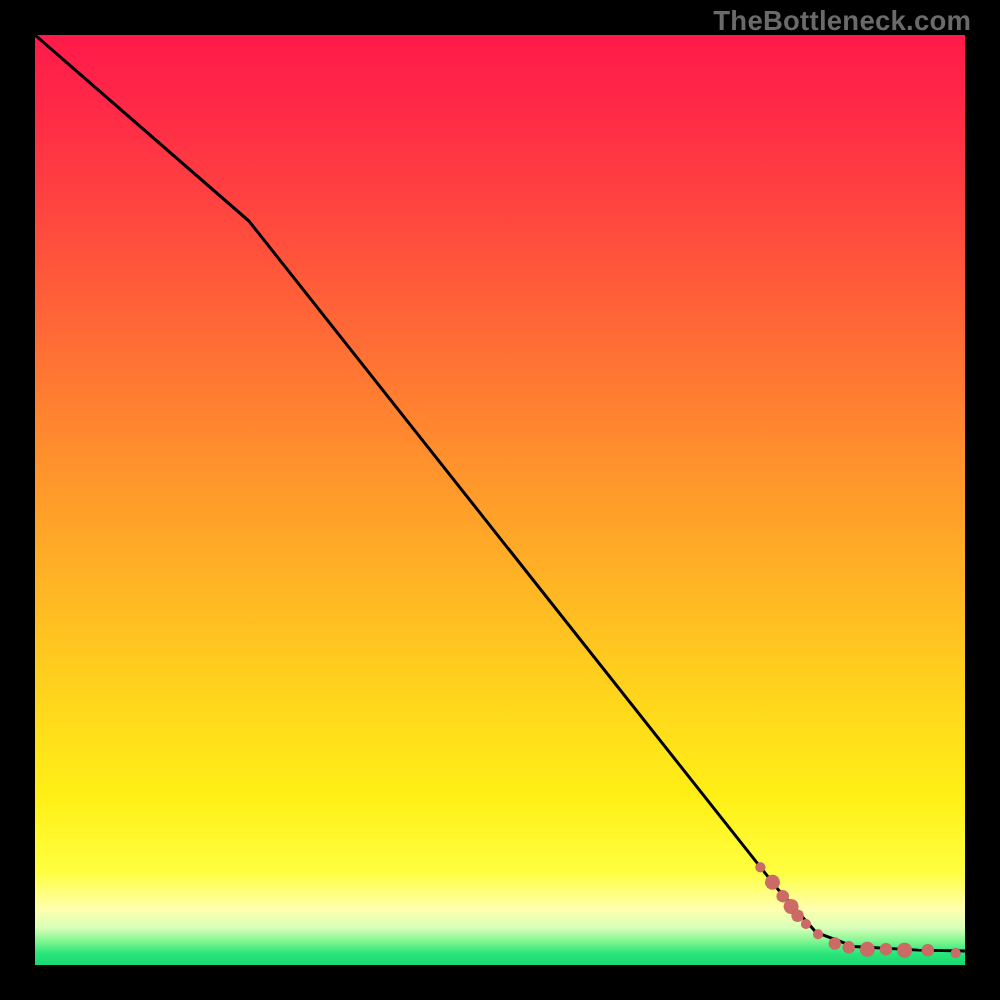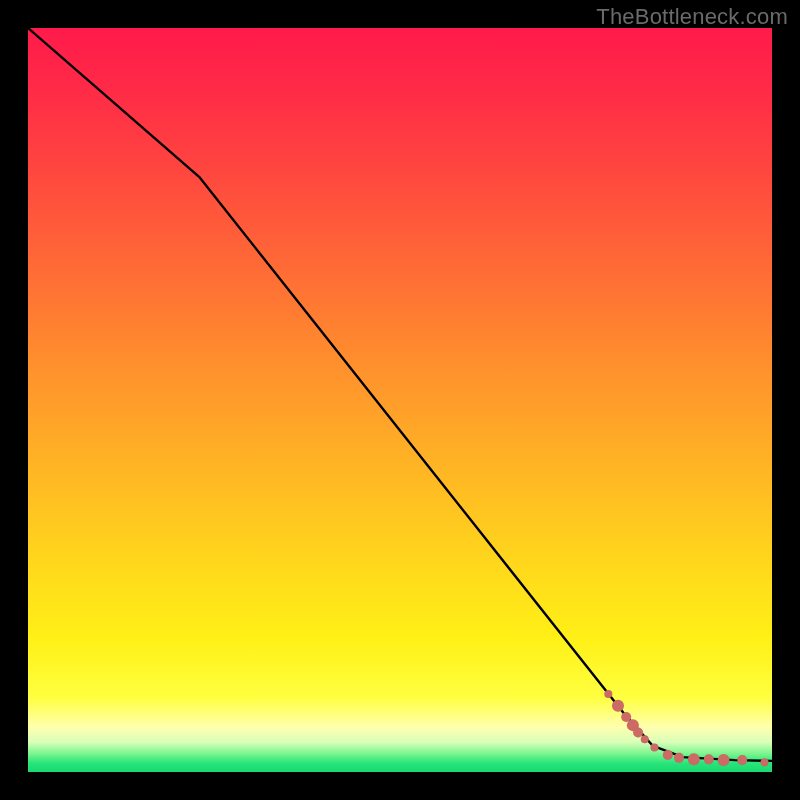--- a/index.html
+++ b/index.html
@@ -13,25 +13,25 @@
   }
   .canvas {
     position: relative;
     width: 800px;
     height: 800px;
     background: #000;
   }
   .attribution {
     position: absolute;
     top: 4px;
-    right: 12px;
+    right: 23px;
     color: #6a6a6a;
     font-size: 22px;
     letter-spacing: 0.2px;
-    font-weight: 400;
+    font-weight: 700;
   }
   
   .plot-area {
     position: absolute;
     left: 28px;
     top: 28px;
     width: 744px;
     height: 744px;
     
     background:

